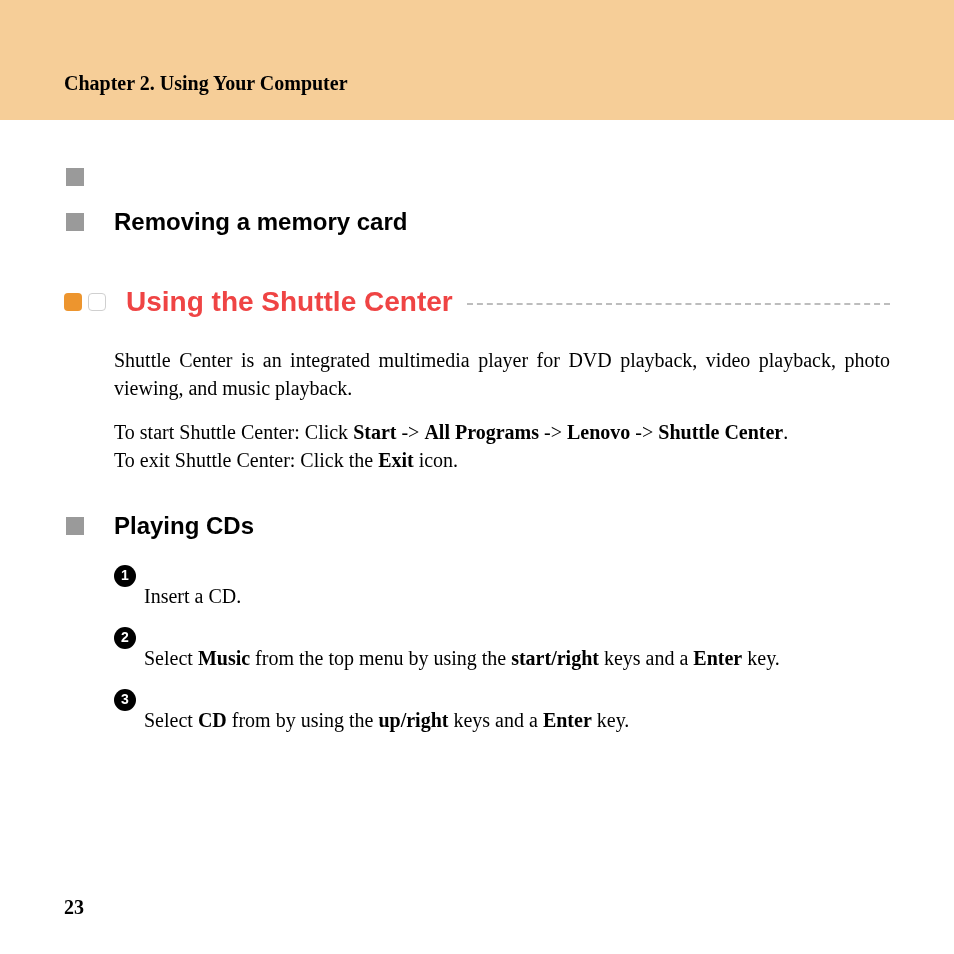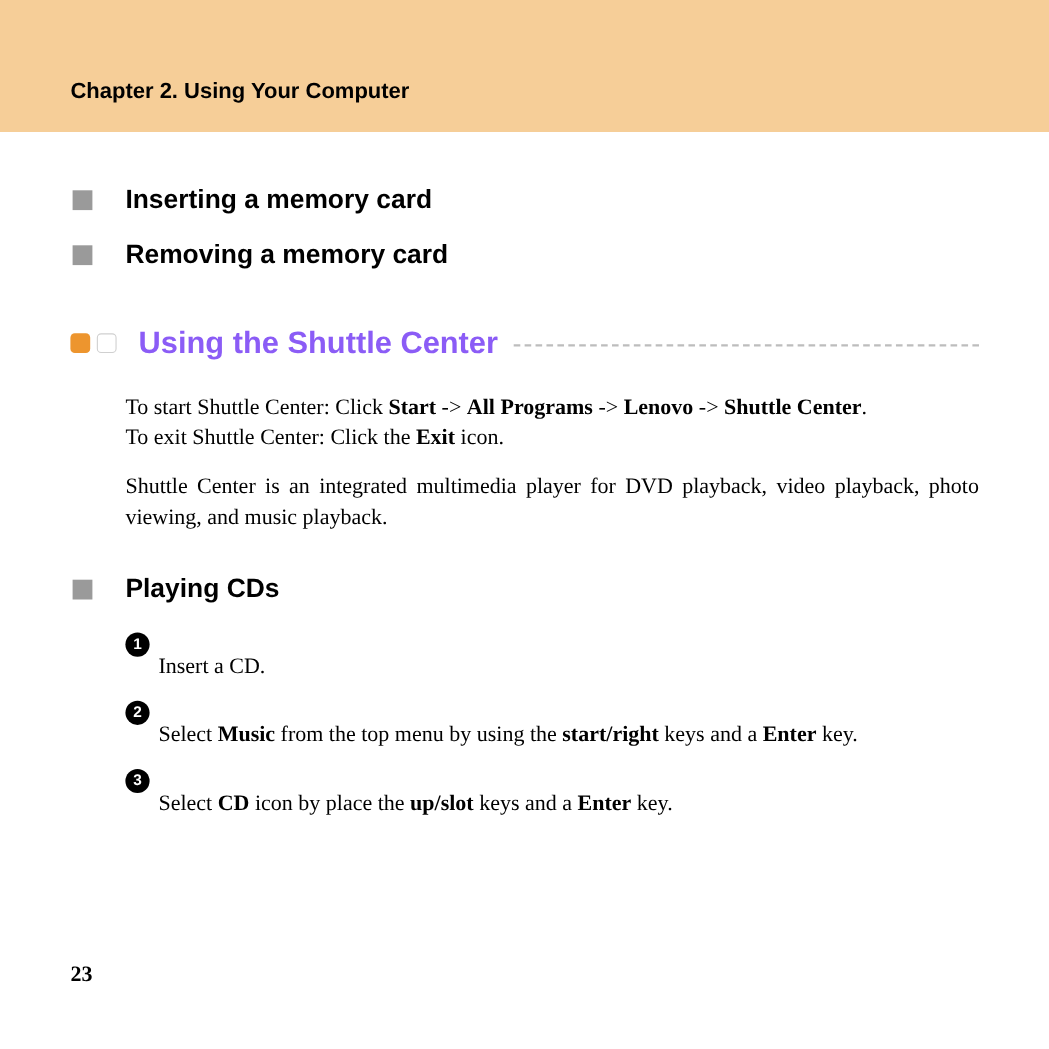--- a/index.html
+++ b/index.html
@@ -15,21 +15,21 @@
     color: #000000;
     position: relative;
   }
   .header-band {
     background: #f6ce98;
     height: 120px;
     width: 100%;
     padding: 72px 0 0 64px;
   }
   .chapter-title {
-    font-family: Liberation Sans, sans-serif;
+    font-family: Liberation Serif, serif;
     font-weight: bold;
     font-size: 20px;
     color: #000000;
   }
   .content {
     padding: 28px 64px 0 64px;
   }
   .sub-heading-row {
     display: flex;
     align-items: center;
@@ -80,21 +80,21 @@
     border: 1px solid #d0d0d0;
     border-radius: 4px;
     margin-left: 6px;
     margin-right: 20px;
     flex-shrink: 0;
   }
   .main-heading-text {
     font-family: Arial, Helvetica, sans-serif;
     font-weight: bold;
     font-size: 28px;
-    color: #8b5cf6;
+    color: #ef4444;
     white-space: nowrap;
   }
   .dash-line {
     flex: 1;
     border: none;
     border-top: 2px dashed #bdbdbd;
     margin-left: 14px;
     margin-top: 4px;
   }
   .para {
@@ -130,60 +130,59 @@
     flex-shrink: 0;
   }
   .step-text {
     font-family: Georgia, 'Times New Roman', serif;
     text-align: justify;
     flex: 1;
     margin-top: 20px;
   }
   .page-number {
     position: absolute;
-    bottom: 56px;
+    bottom: 35px;
     left: 64px;
     font-family: Georgia, 'Times New Roman', serif;
     font-weight: bold;
     font-size: 20px;
   }
   .b { font-weight: bold; }
 </style>
 </head>
 <body>
 
 <div class="header-band">
   <div class="chapter-title">Chapter 2. Using Your Computer</div>
 </div>
 
 <div class="content">
 
   <div class="sub-heading-row">
     <div class="gray-square"></div>
-    <div class="sub-heading-text">Inserting a memory card</div>
   </div>
 
   <div class="sub-heading-row">
     <div class="gray-square"></div>
     <div class="sub-heading-text">Removing a memory card</div>
   </div>
 
   <div class="main-heading-row">
     <div class="orange-box"></div>
     <div class="white-box"></div>
     <div class="main-heading-text">Using the Shuttle Center</div>
     <hr class="dash-line">
   </div>
 
+  <div class="para">Shuttle Center is an integrated multimedia player for DVD playback, video playback, photo viewing, and music playback.</div>
+
   <div class="para">
     <span>To start Shuttle Center: Click </span><span class="b">Start</span><span> -&gt; </span><span class="b">All Programs</span><span> -&gt; </span><span class="b">Lenovo</span><span> -&gt; </span><span class="b">Shuttle Center</span><span>.</span><br>
     <span>To exit Shuttle Center: Click the </span><span class="b">Exit</span><span> icon.</span>
   </div>
-
-  <div class="para">Shuttle Center is an integrated multimedia player for DVD playback, video playback, photo viewing, and music playback.</div>
 
   <div class="sub-heading-row" style="margin-top:38px;">
     <div class="gray-square"></div>
     <div class="sub-heading-text">Playing CDs</div>
   </div>
 
   <div class="step-row">
     <div class="step-circle">1</div>
     <div class="step-text">Insert a CD.</div>
   </div>
@@ -191,19 +190,19 @@
   <div class="step-row">
     <div class="step-circle">2</div>
     <div class="step-text">
       <span>Select </span><span class="b">Music</span><span> from the top menu by using the </span><span class="b">start/right</span><span> keys and a </span><span class="b">Enter</span><span> key.</span>
     </div>
   </div>
 
   <div class="step-row">
     <div class="step-circle">3</div>
     <div class="step-text">
-      <span>Select </span><span class="b">CD</span><span> icon by place the </span><span class="b">up/slot</span><span> keys and a </span><span class="b">Enter</span><span> key.</span>
+      <span>Select </span><span class="b">CD</span><span> from by using the </span><span class="b">up/right</span><span> keys and a </span><span class="b">Enter</span><span> key.</span>
     </div>
   </div>
 
 </div>
 
 <div class="page-number">23</div>
 
 </body></html>

